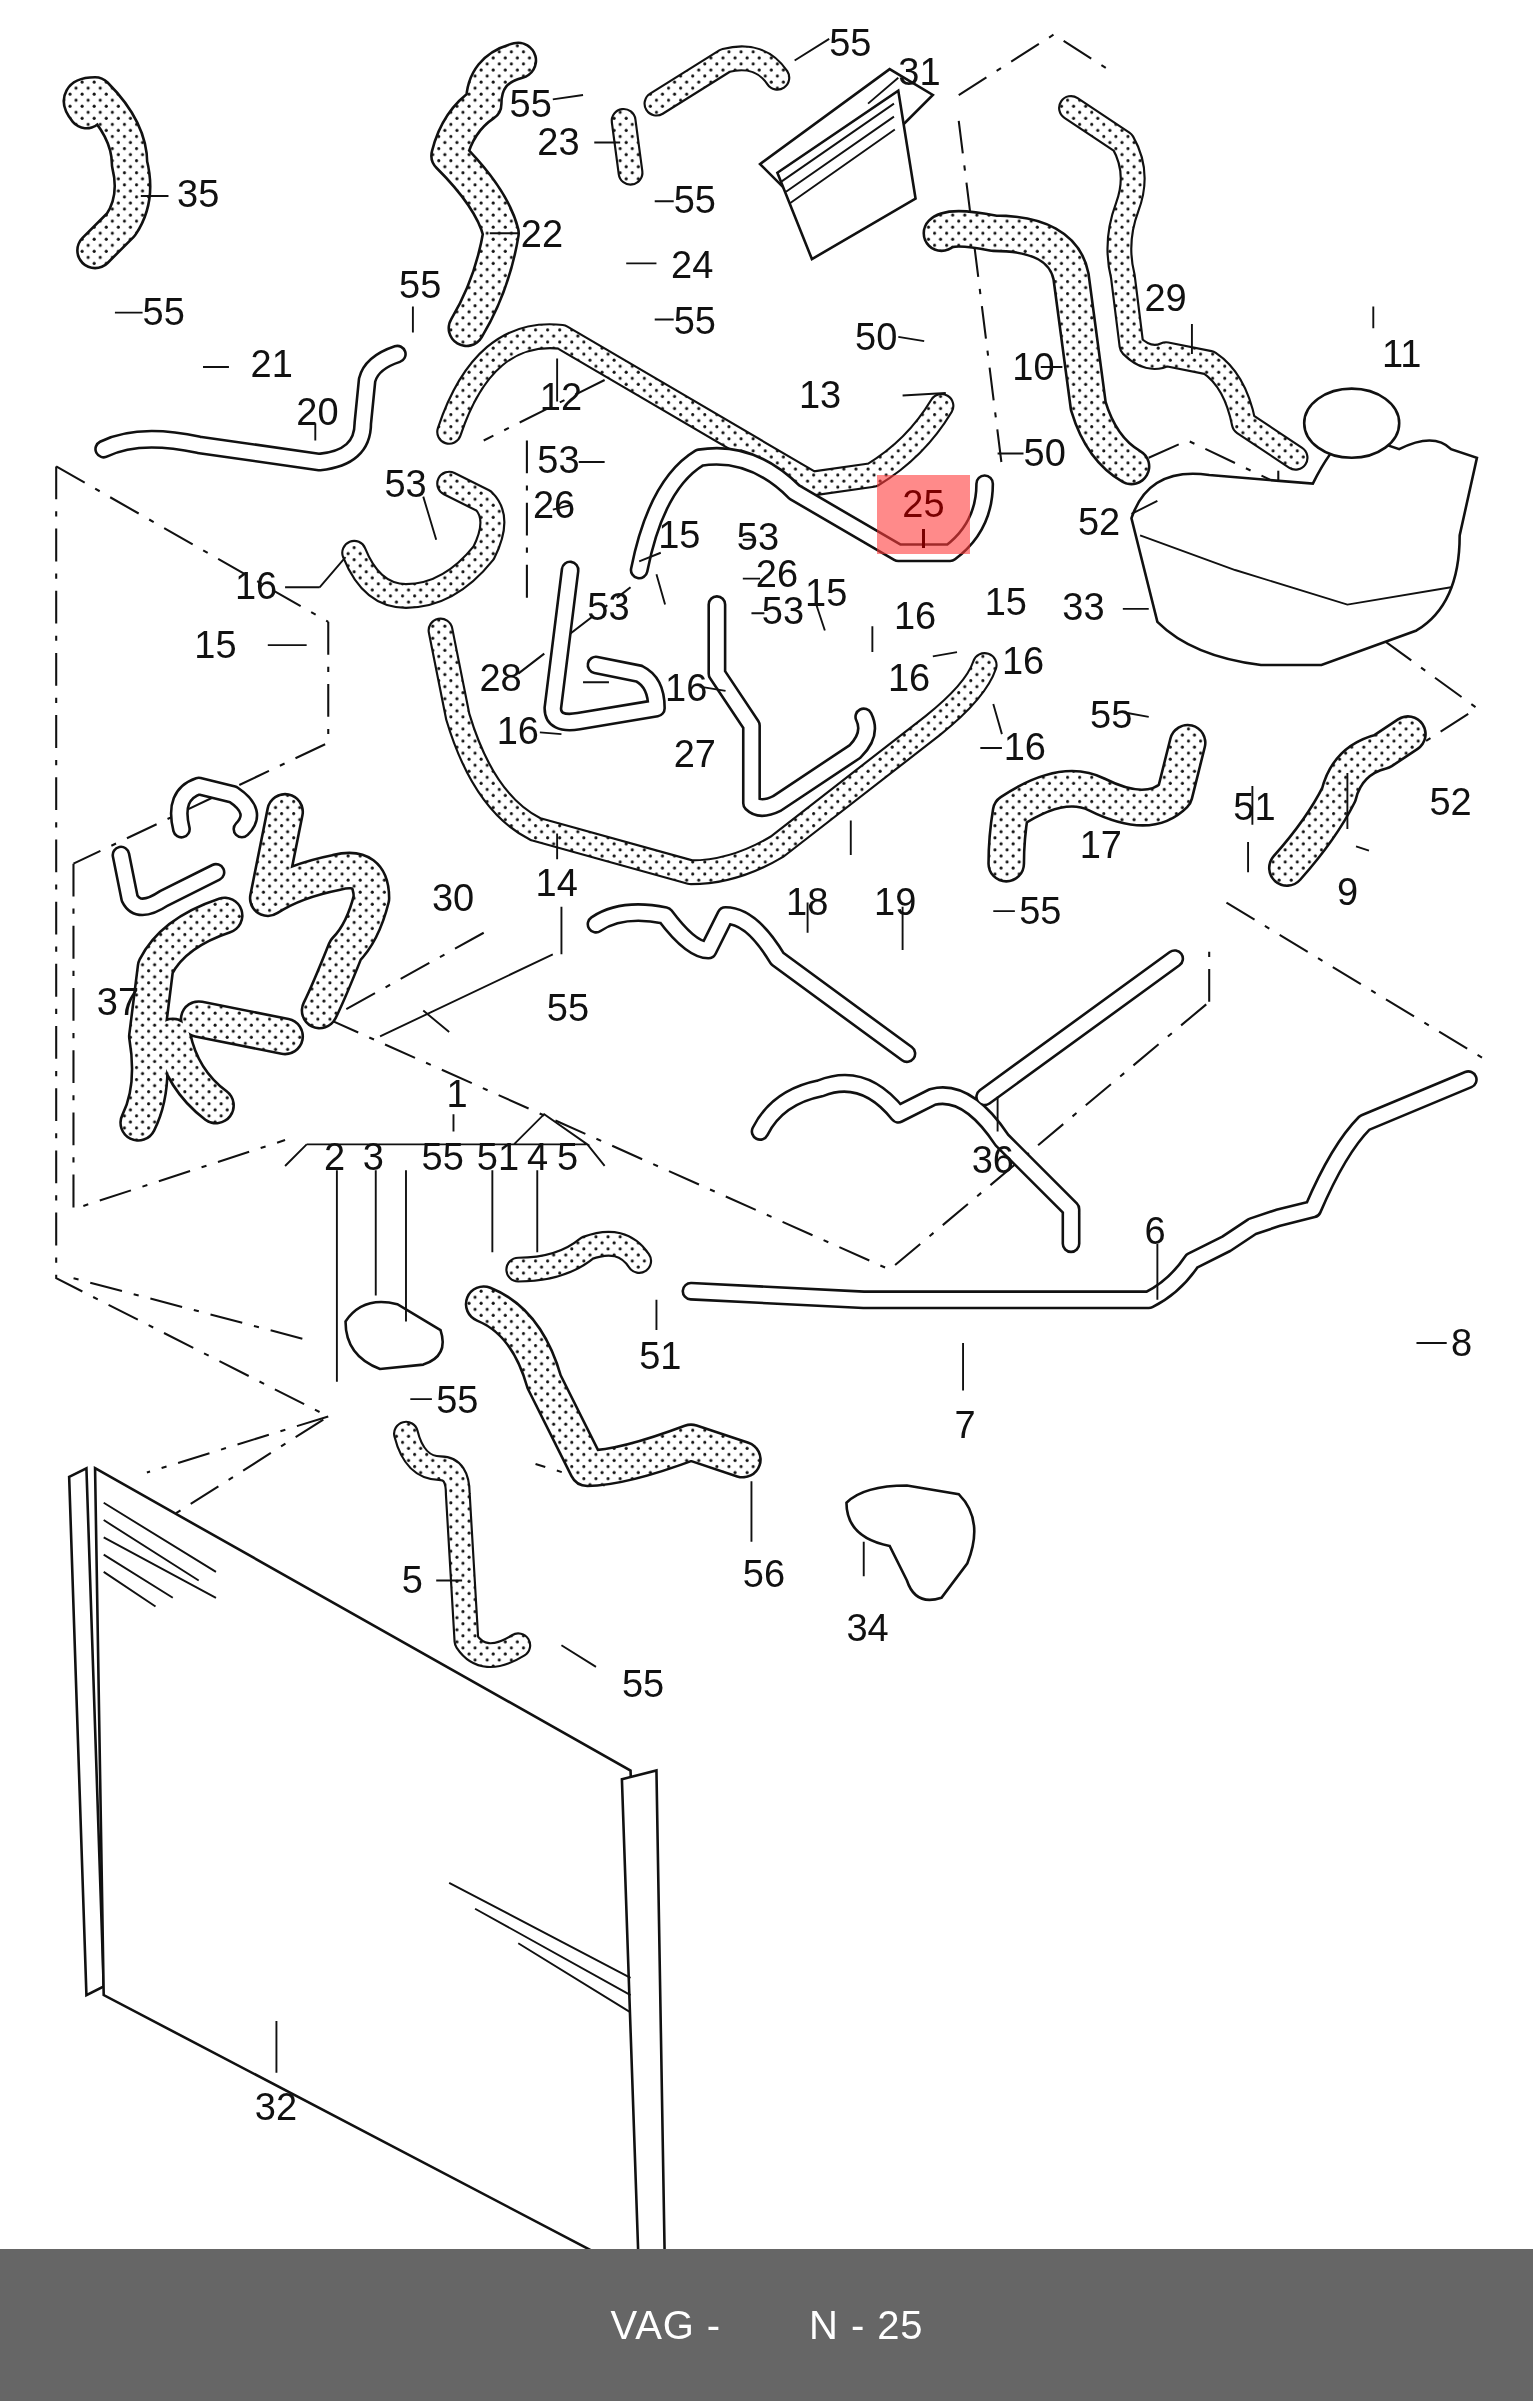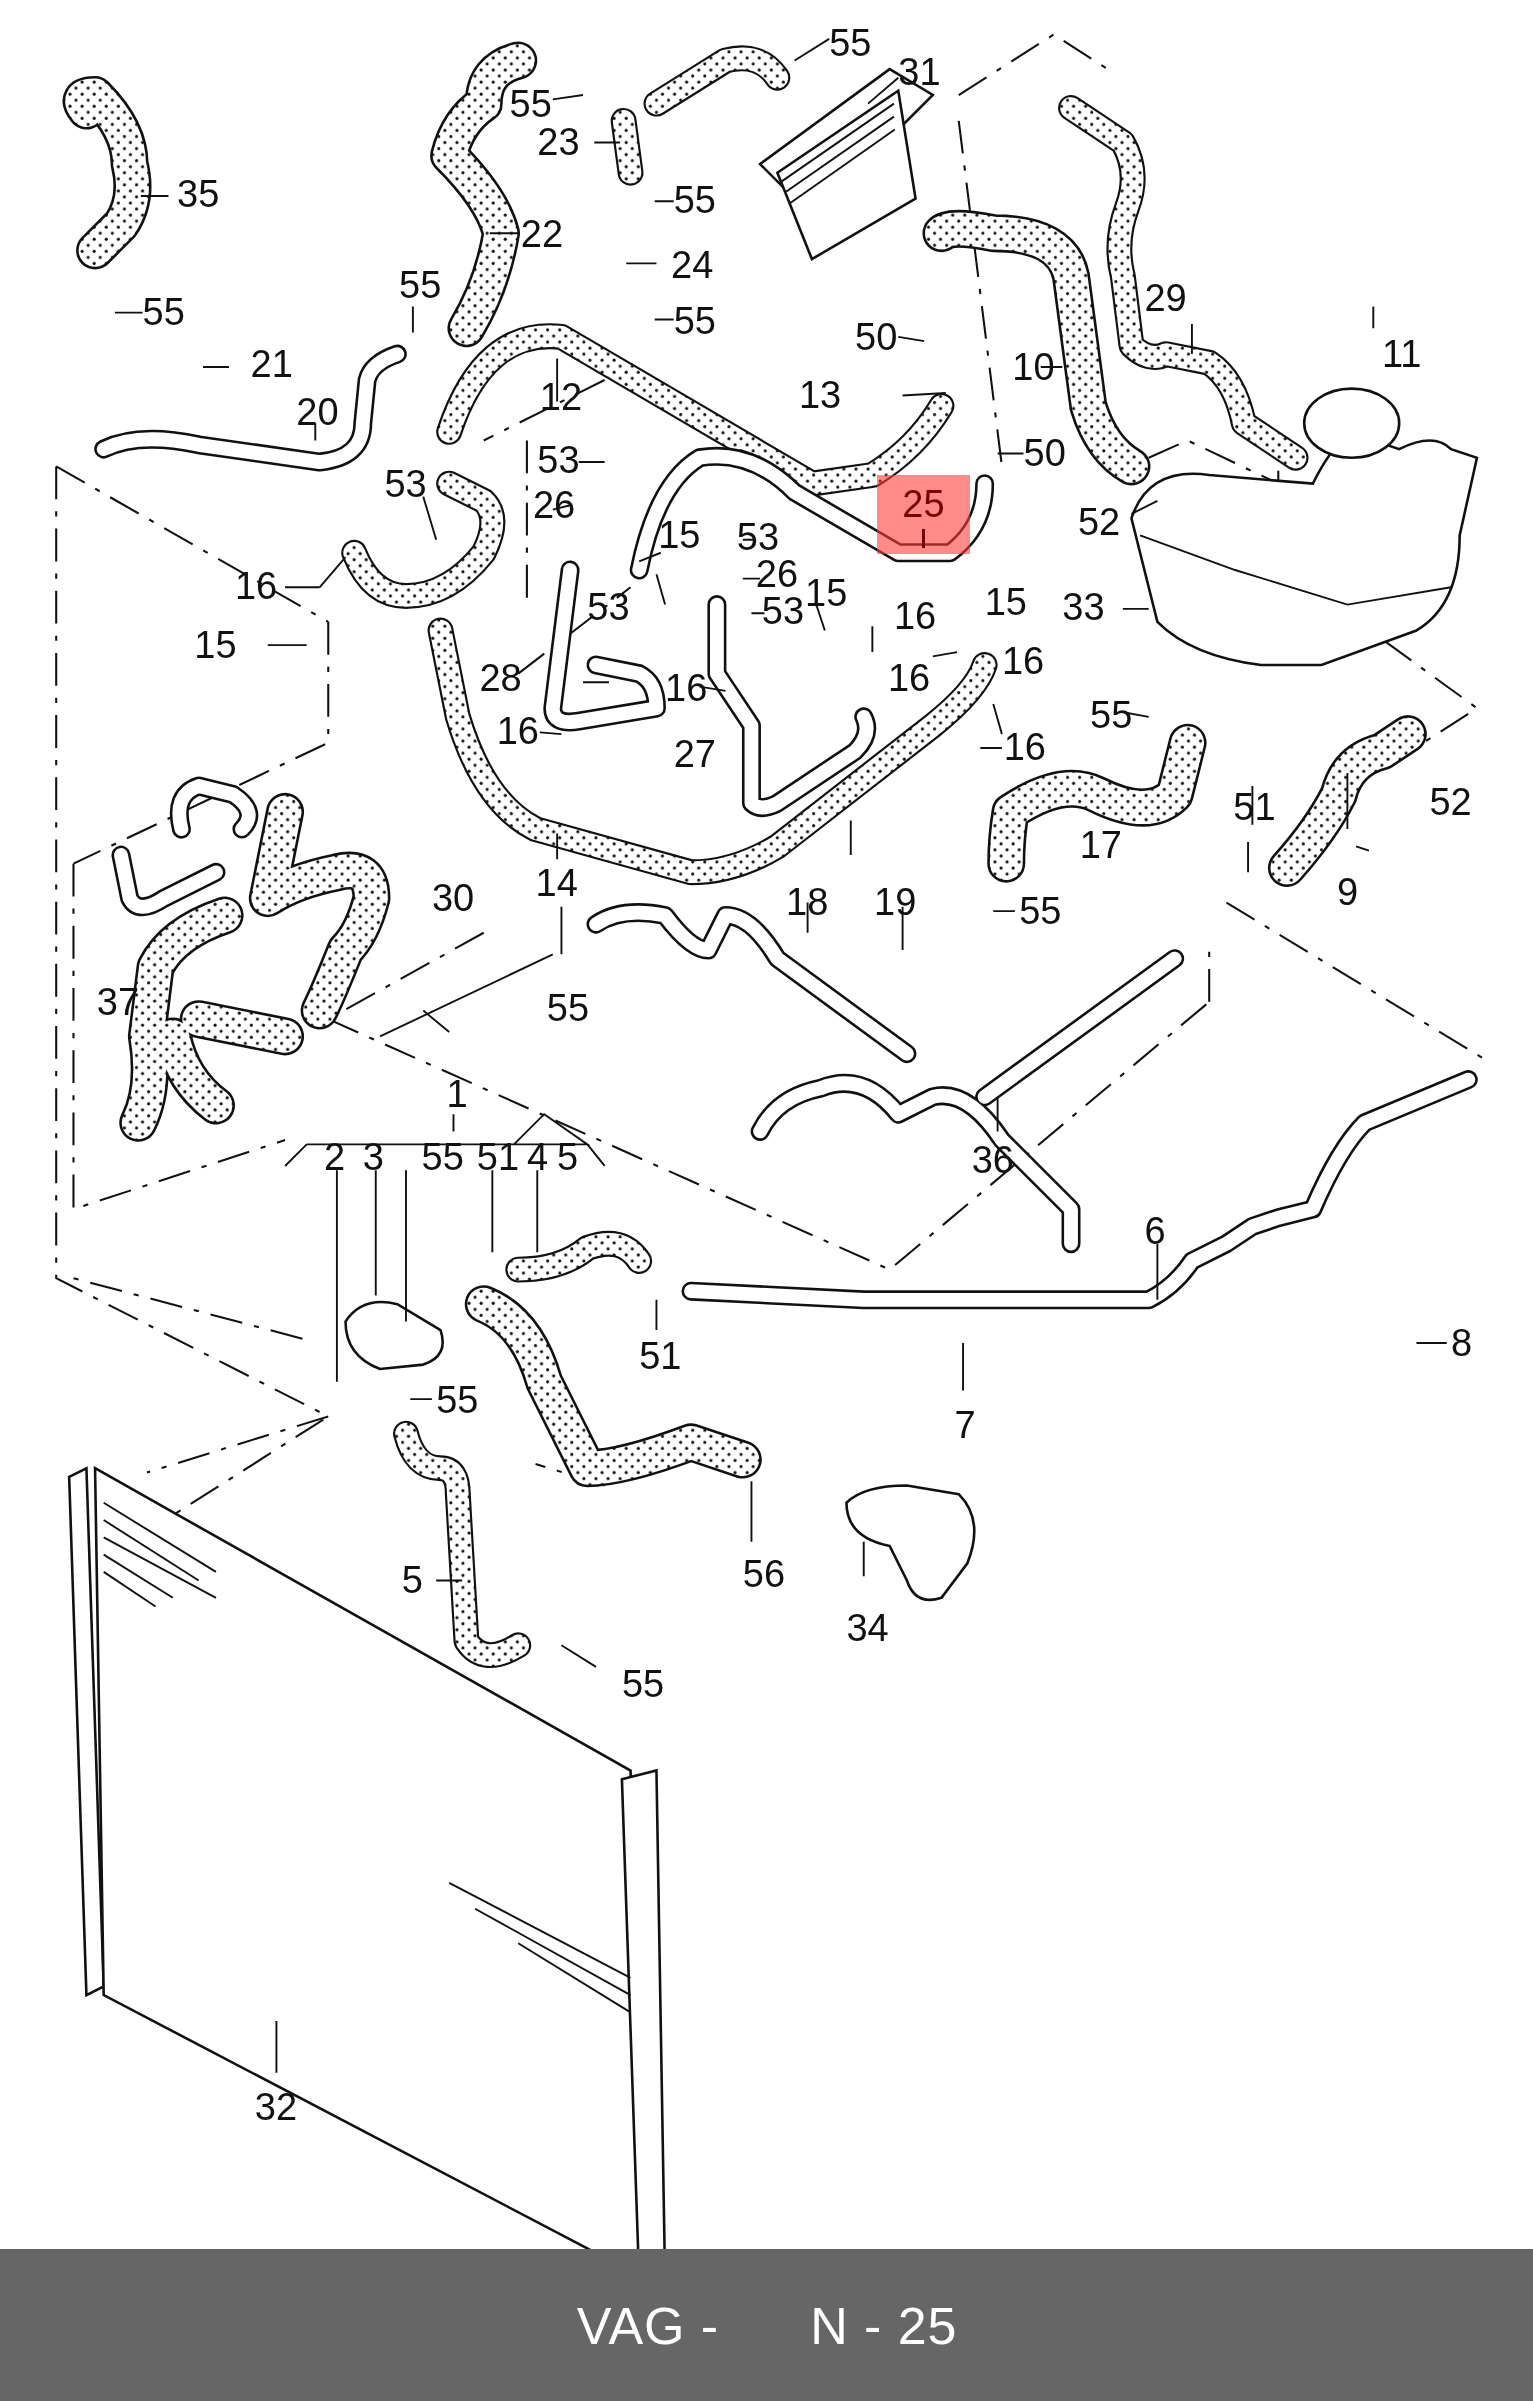--- a/index.html
+++ b/index.html
@@ -12,21 +12,21 @@
   .hose-in { stroke:url(#dots); stroke-width:38; fill:none; stroke-linecap:round; stroke-linejoin:round; }
   .hose-out-s { stroke:#111; stroke-width:30; fill:none; stroke-linecap:round; stroke-linejoin:round; }
   .hose-in-s { stroke:url(#dots); stroke-width:25; fill:none; stroke-linecap:round; stroke-linejoin:round; }
   .pipe-out { stroke:#111; stroke-width:22; fill:none; stroke-linecap:round; stroke-linejoin:round; }
   .pipe-in { stroke:#fff; stroke-width:16; fill:none; stroke-linecap:round; stroke-linejoin:round; }
   .part { fill:#fff; stroke:#111; stroke-width:3; }
   #highlight { position:absolute; left:877px; top:475px; width:93px; height:79px; background:rgba(255,60,60,0.6); display:flex; flex-direction:column; align-items:center; justify-content:flex-start; }
   #highlight span { font-size:38px; color:#7a0000; margin-top:10.4px; line-height:1; }
   #highlight i { display:block; width:2.6px; height:19px; background:#7a0000; margin-top:5.2px; }
   #footer { position:absolute; left:0; top:2249px; width:1534px; height:153px; background:#666666; display:flex; align-items:center; justify-content:center; }
-  #footer .ft { color:#fff; font-size:52px; font-family:"Liberation Sans", sans-serif; letter-spacing:0.9px; display:flex; gap:0; }
+  #footer .ft { color:#fff; font-size:40px; font-family:"Liberation Sans", sans-serif; letter-spacing:0.9px; display:flex; gap:0; }
   #footer .gap { display:inline-block; width:76px; }
 </style>
 </head>
 <body>
 
 <svg id="diagram" viewBox="0 0 1776 2604" xmlns="http://www.w3.org/2000/svg">
   <defs>
     <pattern id="dots" width="14" height="14" patternUnits="userSpaceOnUse">
       <rect width="14" height="14" fill="#fff"></rect>
       <circle cx="4" cy="4" r="1.8" fill="#111"></circle>

